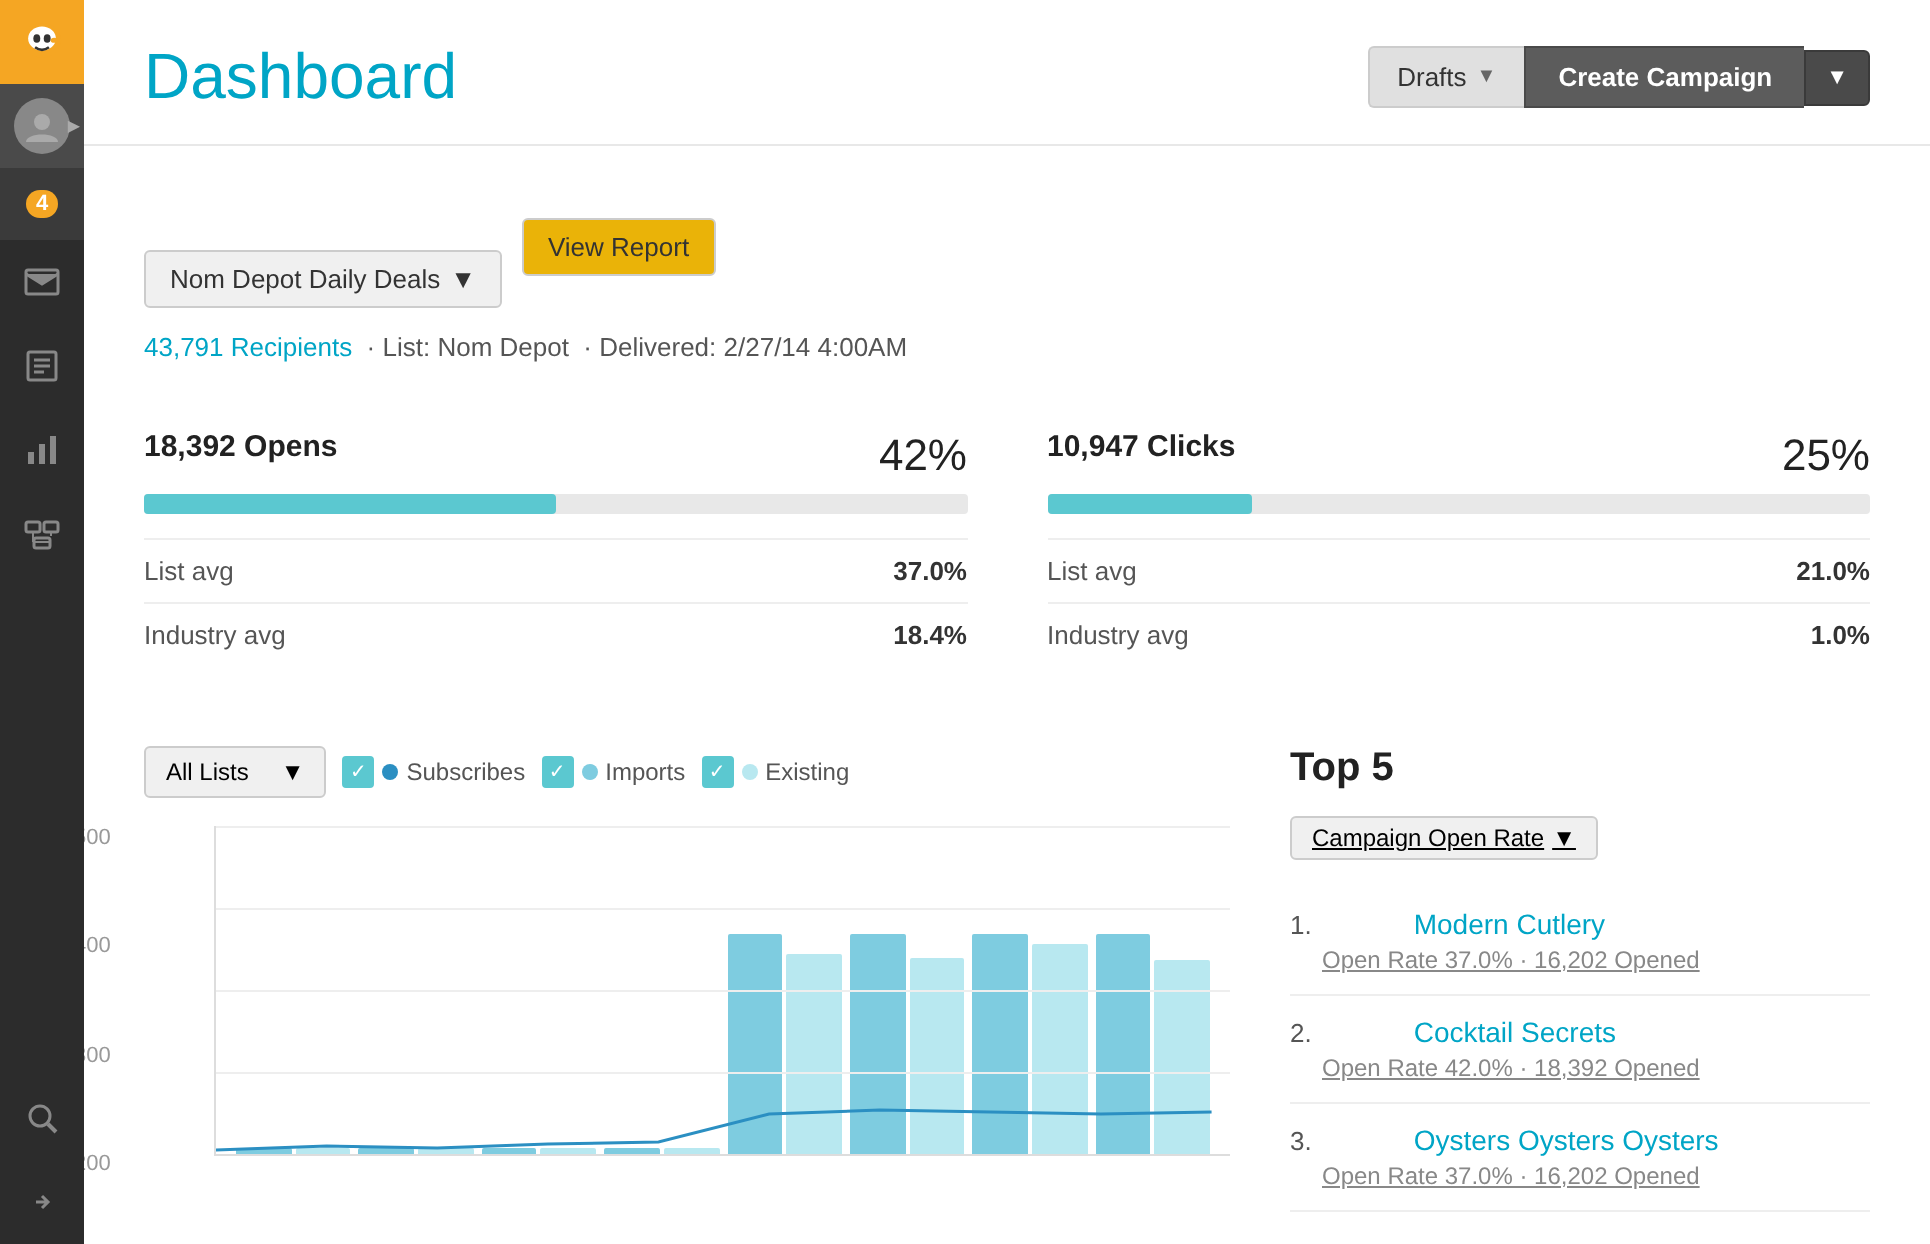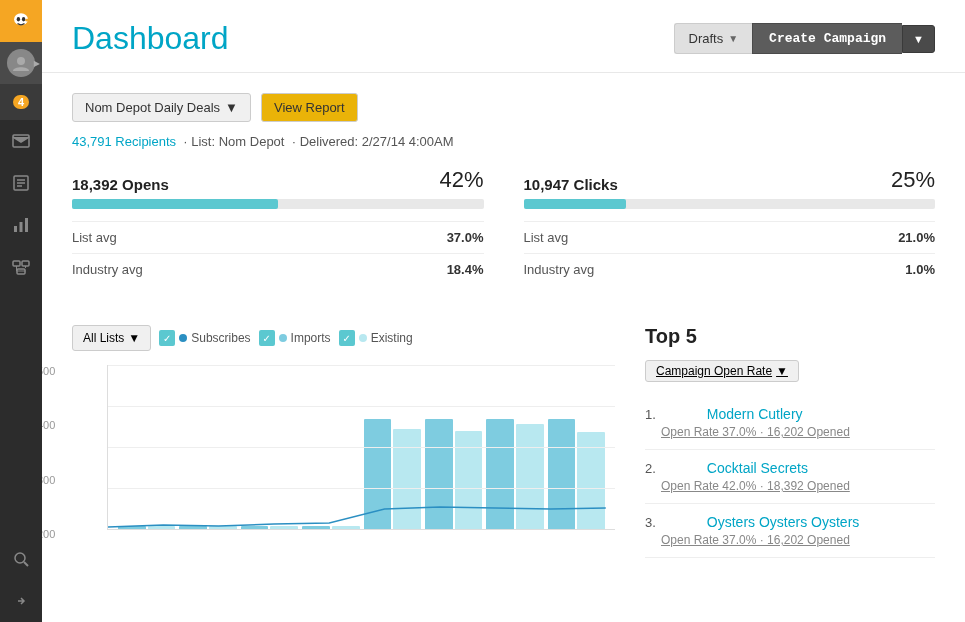--- a/index.html
+++ b/index.html
@@ -104,21 +104,20 @@
     }
     .btn-create {
       background: #5c5c5c;
       border: 1px solid #4a4a4a;
       border-right: none;
       padding: 7px 16px;
       font-size: 13px;
       color: #fff;
       cursor: pointer;
       font-weight: bold;
-      font-family: Liberation Mono, monospace;
     }
     .btn-create-caret {
       background: #4a4a4a;
       border: 1px solid #3a3a3a;
       padding: 7px 10px;
       font-size: 11px;
       color: #fff;
       cursor: pointer;
       border-radius: 0 3px 3px 0;
     }
@@ -141,49 +140,49 @@
       margin-bottom: 12px;
     }
     .btn-campaign {
       background: #f0f0f0;
       border: 1px solid #ccc;
       border-radius: 3px;
       padding: 6px 12px;
       font-size: 13px;
       color: #333;
       cursor: pointer;
-      display: flex; align-items: center; gap: 5px;
+      display: flex; align-items: center; gap: 5px; margin-top: 32px;
     }
     .btn-view-report {
       background: #eab308;
       border: 1px solid #ccc;
       border-radius: 3px;
       padding: 6px 12px;
       font-size: 13px;
       color: #333;
       cursor: pointer;
     }
 
     .campaign-meta {
       font-size: 13px;
       color: #555;
-      margin-bottom: 8px;
+      margin-bottom: 24px;
     }
     .campaign-meta a { color: #00a5c6; text-decoration: none; }
 
     
     .stats-grid {
       display: grid;
       grid-template-columns: 1fr 1fr;
       gap: 0 40px;
       margin-bottom: 30px;
     }
     .stat-block { padding: 10px 0; }
     .stat-header {
-      display: flex; justify-content: space-between; align-items: flex-end;
+      display: flex; justify-content: space-between; align-items: flex-start;
       margin-bottom: 6px;
     }
     .stat-label { font-size: 15px; font-weight: 600; color: #222; }
     .stat-pct { font-size: 22px; font-weight: 300; color: #222; }
     .progress-bar-bg {
       height: 10px; background: #e8e8e8; border-radius: 2px; margin-bottom: 12px;
     }
     .progress-bar-fill {
       height: 10px; background: #5bc8d0; border-radius: 2px;
     }
@@ -212,21 +211,21 @@
       display: flex; align-items: center; gap: 8px;
       margin-bottom: 14px;
     }
     .btn-all-lists {
       background: #f0f0f0;
       border: 1px solid #ccc;
       border-radius: 3px;
       padding: 5px 10px;
       font-size: 12px;
       cursor: pointer;
-      display: flex; align-items: flex-start; gap: 4px;
+      display: flex; align-items: flex-start; gap: 16px;
     }
     .legend-item {
       display: flex; align-items: center; gap: 4px;
       font-size: 12px; color: #555;
     }
     .checkbox-icon {
       width: 16px; height: 16px; border: 2px solid #5bc8d0; border-radius: 2px;
       background: #5bc8d0; display: flex; align-items: center; justify-content: center;
       color: #fff; font-size: 10px;
     }

